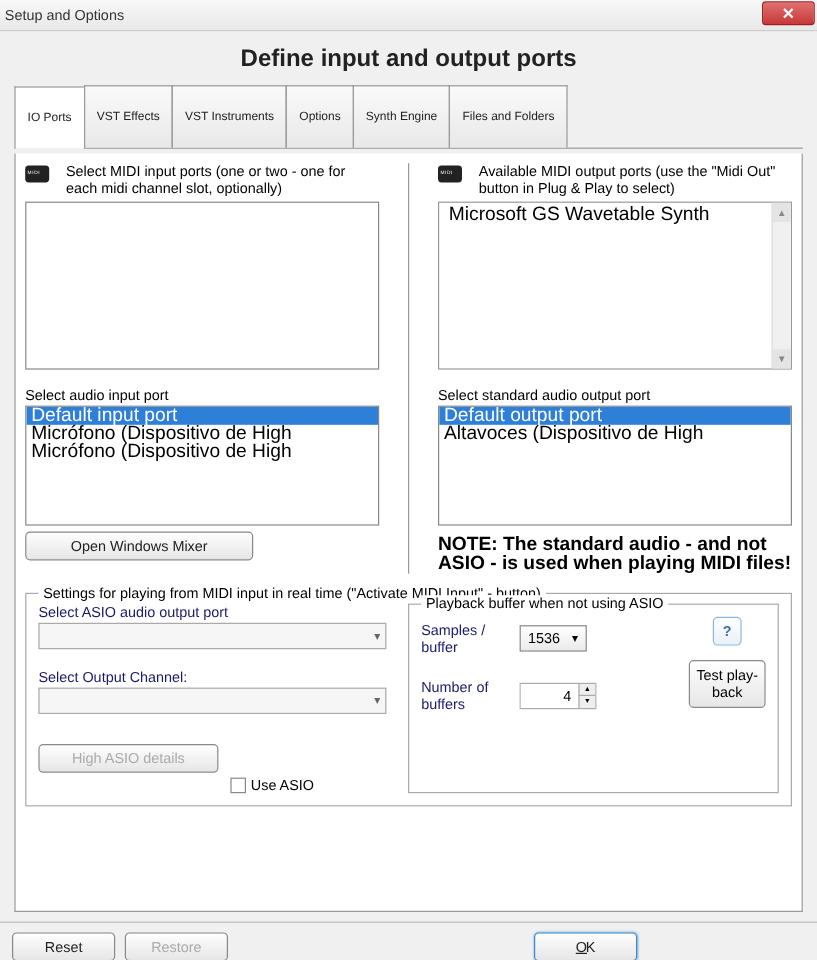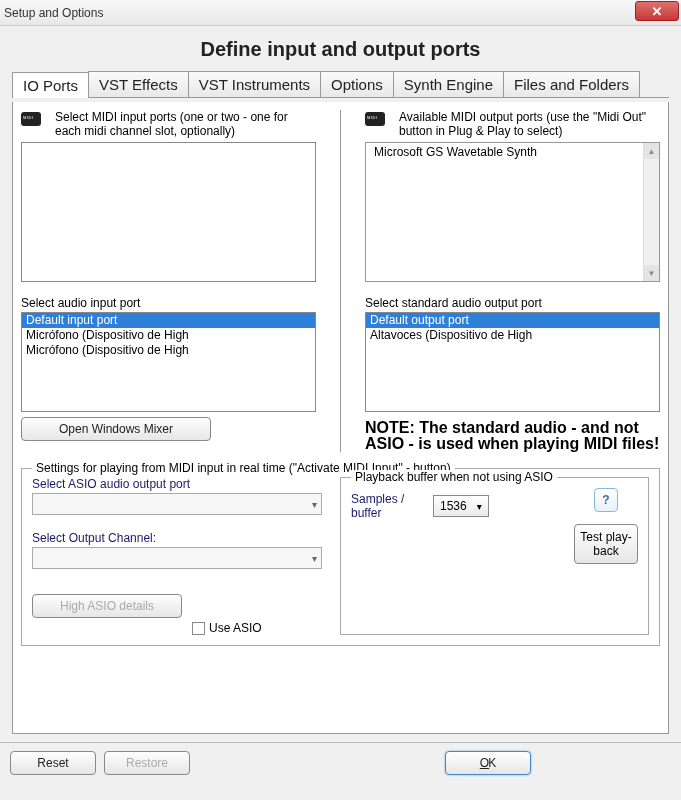--- a/index.html
+++ b/index.html
@@ -44,26 +44,26 @@
   font-weight: bold;
   color: #222;
   padding: 12px 0 10px;
 }
 .tabs {
   display: flex;
   border-bottom: 1px solid #999;
   margin: 0 12px;
 }
 .tab {
-  padding: 4px 10px;
+  padding: 20px 10px;
   border: 1px solid #999;
   border-bottom: none;
   background: linear-gradient(#fafafa, #e8e8e8);
   margin-right: -1px;
-  font-size: 15px;
+  font-size: 10px;
   color: #222;
   position: relative;
 }
 .tab.active {
   background: #fff;
   top: 1px;
 }
 .content {
   margin: 4px 12px 8px;
   border: 1px solid #999;
@@ -105,21 +105,21 @@
 }
 .listbox2 {
   border: 1px solid #888;
   background: #fff;
   height: 100px;
   overflow-y: auto;
 }
 .list-item {
   padding: 0 4px;
   line-height: 15px;
-  font-size: 12px;
+  font-size: 16px;
   cursor: default;
 }
 .list-item.selected {
   background: #2d7fd8;
   color: #fff;
 }
 .scrollbar-list {
   position: relative;
   border: 1px solid #999;
   height: 140px;
@@ -374,20 +374,30 @@
       <div class="right-buf">
         <span class="right-legend">Playback buffer when not using ASIO</span>
         <div style="display:flex;align-items:flex-start;gap:12px">
           <div style="flex:1">
             <div class="row" style="margin-top:4px">
               <span style="width:72px;color:#1a1a6a">Samples / buffer</span>
               <span class="select-small">
                 <span>1536</span>
               </span>
             </div>
+            <div class="row" style="margin-top:20px">
+              <span style="width:72px;color:#1a1a6a">Number of buffers</span>
+              <span class="spin">
+                <input value="4" style="">
+                <span class="spin-btns">
+                    <span>▲</span>
+                    <span>▼</span>
+                  </span>
+              </span>
+            </div>
           </div>
           <div style="display:flex;flex-direction:column;align-items:center;gap:12px">
             <div class="help-btn">?</div>
             <div class="test-btn">
               <span>Test play-back</span>
             </div>
           </div>
         </div>
       </div>
     </div>

